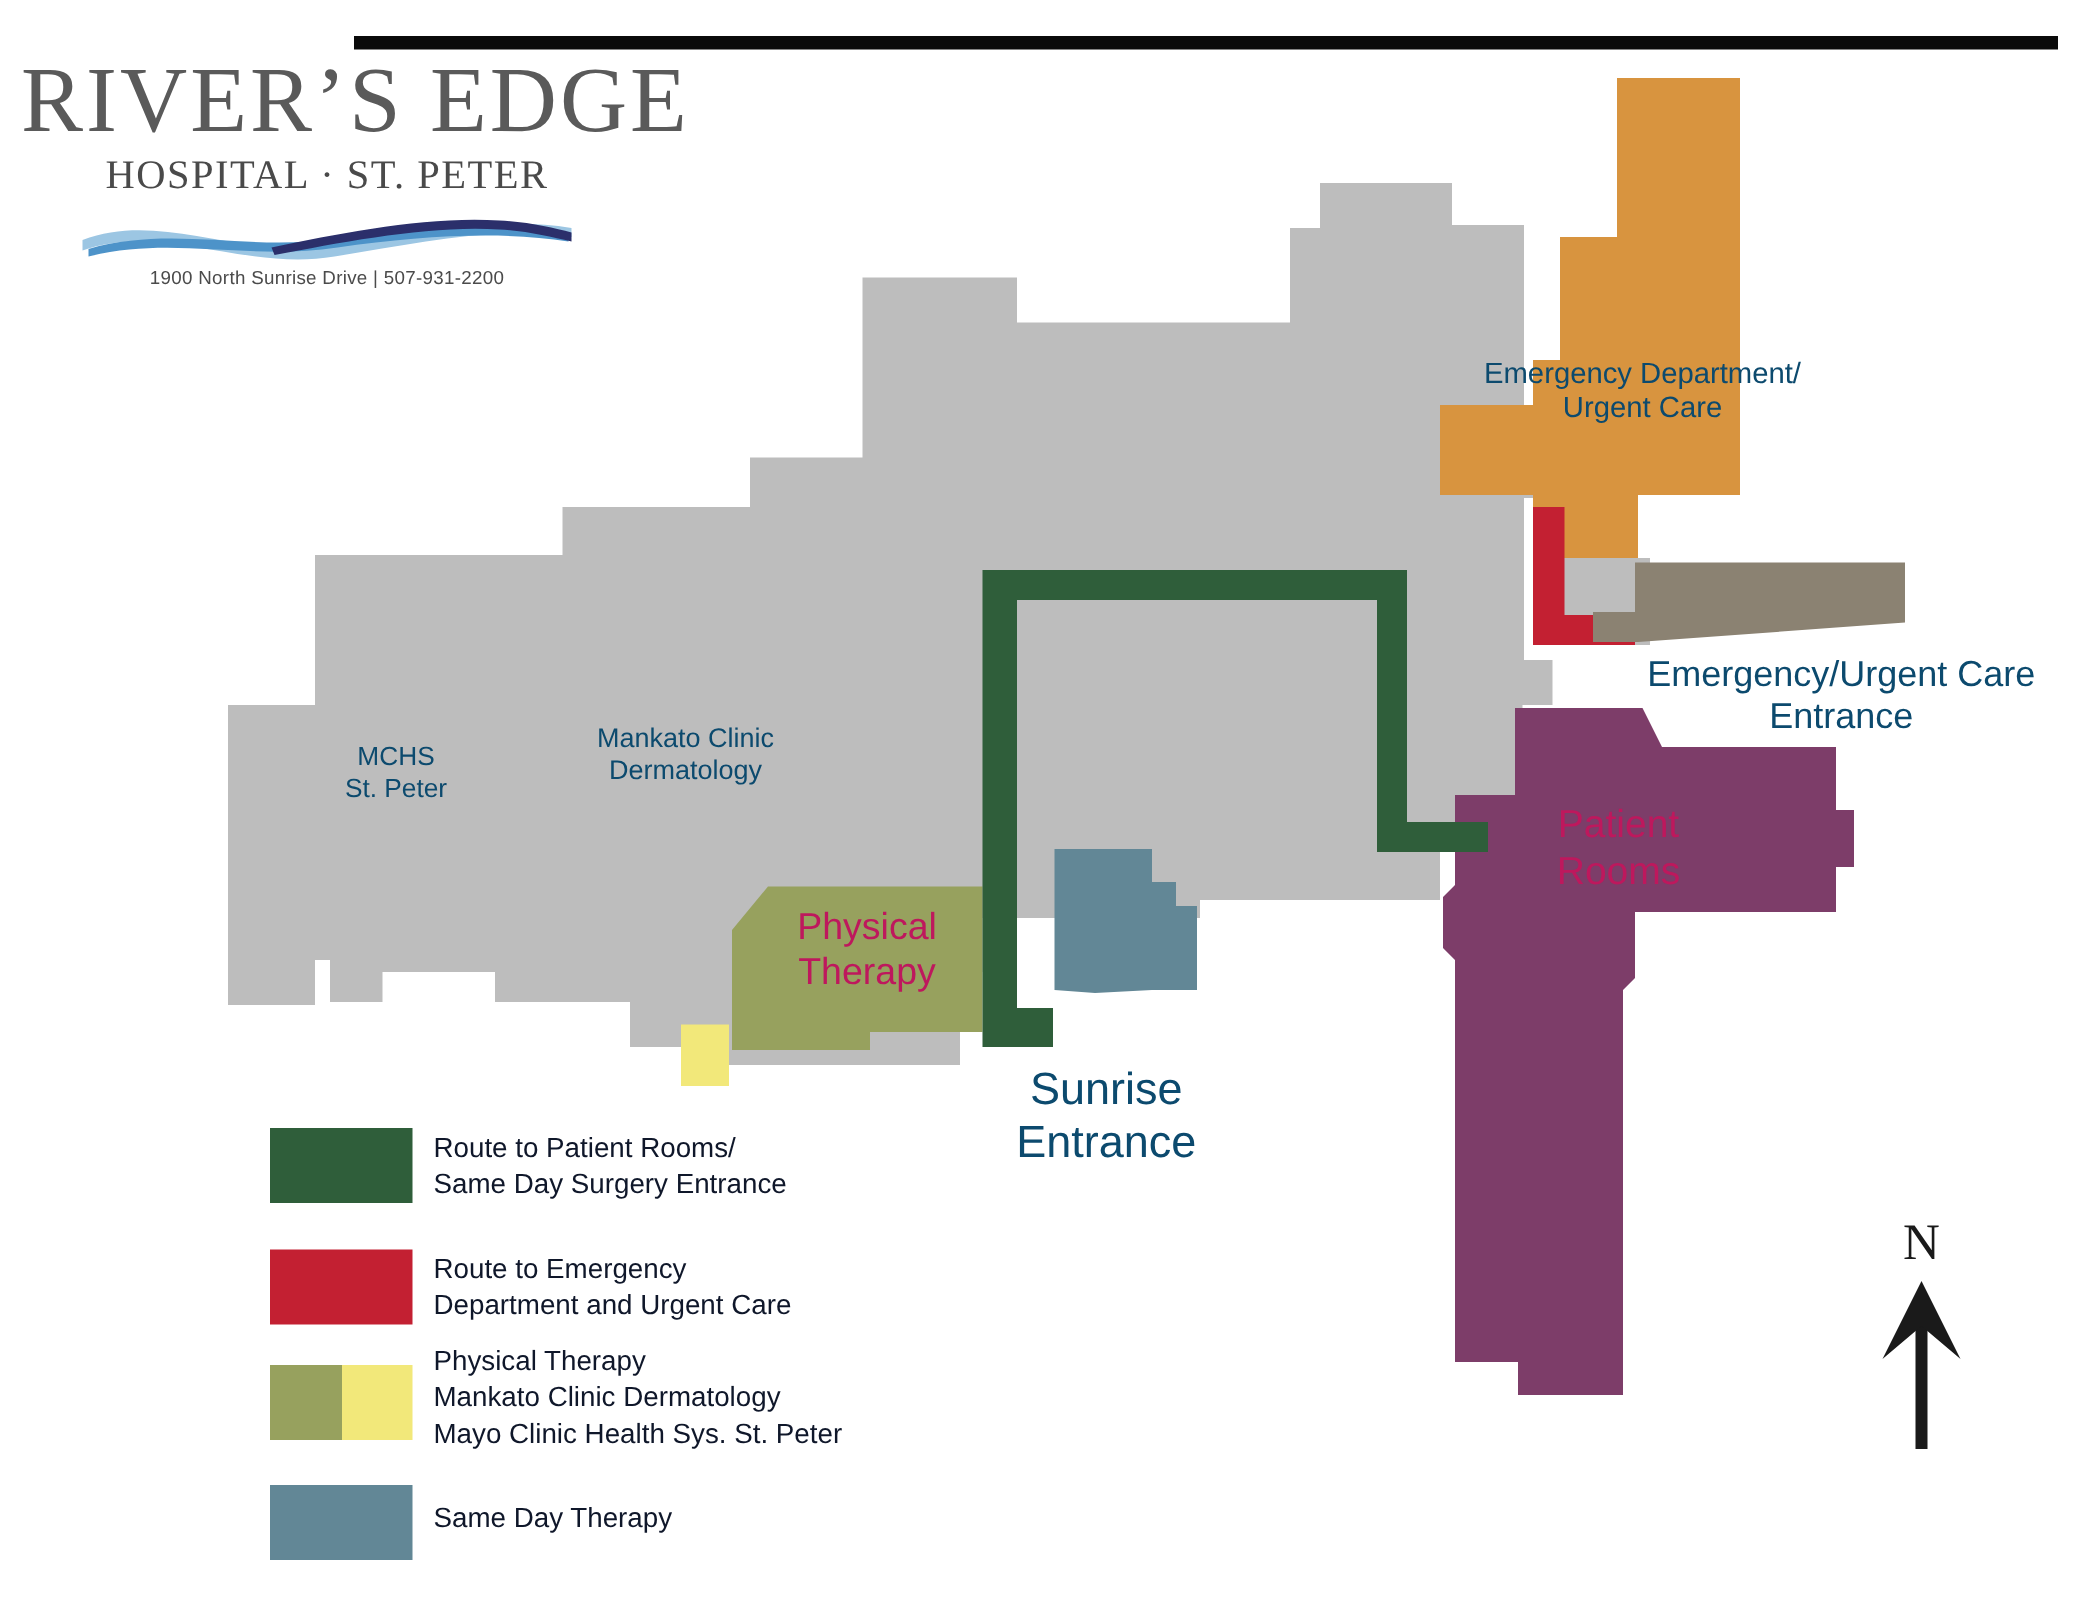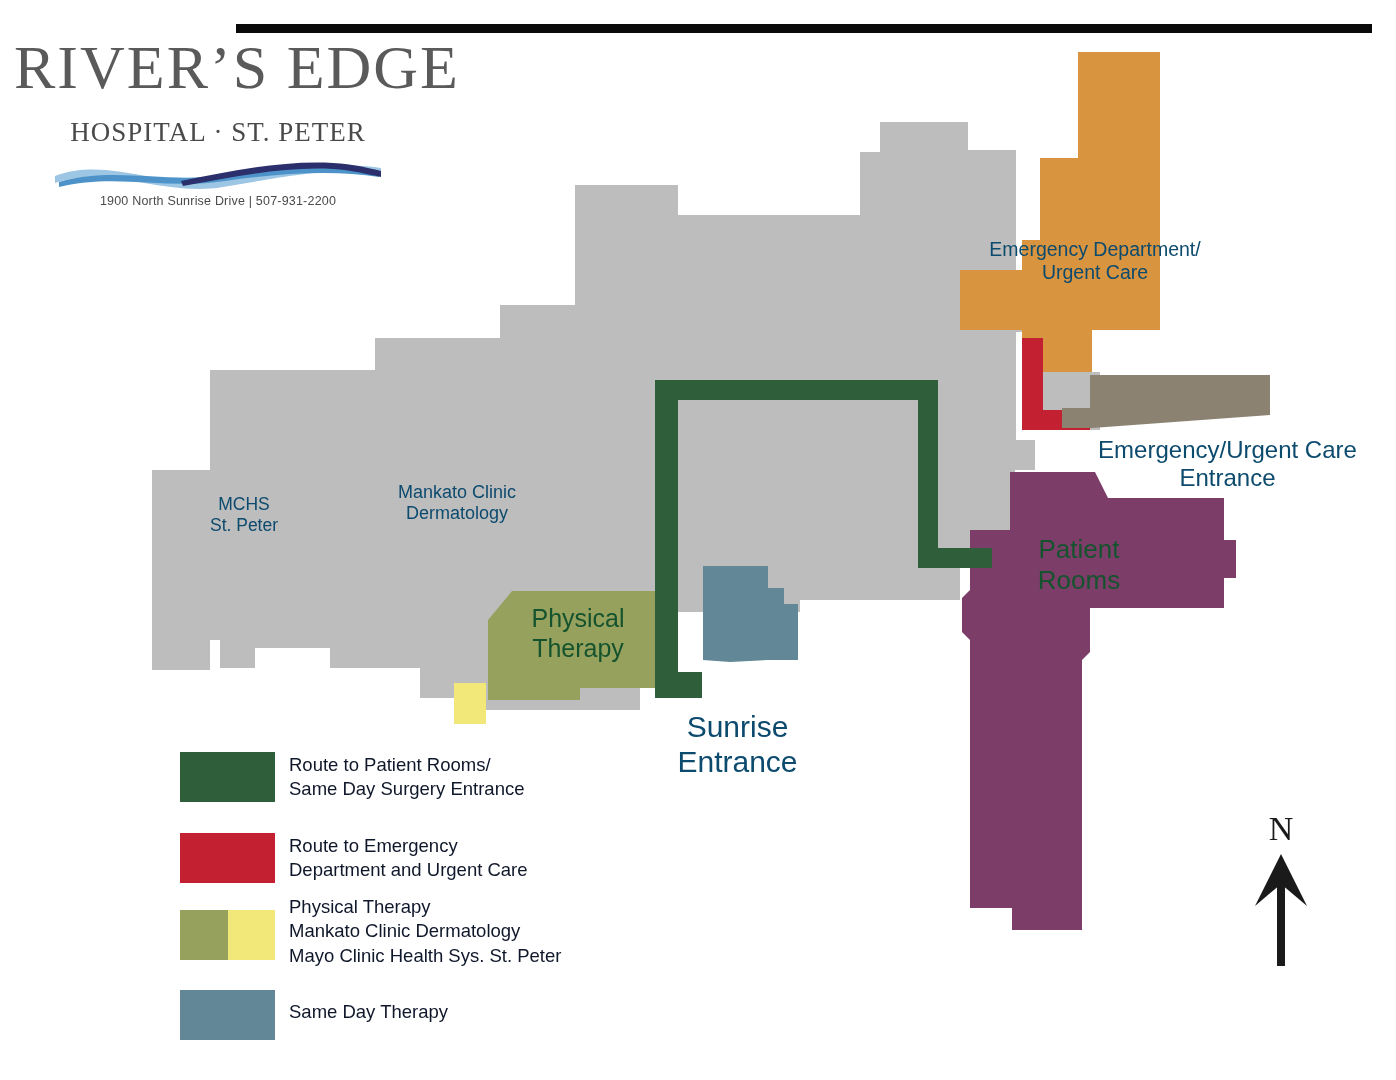--- a/index.html
+++ b/index.html
@@ -39,21 +39,21 @@
     letter-spacing: 2px;
     color: #5a5a5a;
     line-height: 1.02;
     white-space: nowrap;
   }
   #logo-subtitle {
     font-family: "Liberation Serif", serif;
     font-size: 27px;
     letter-spacing: 1px;
     color: #4a4a4a;
-    margin-top: 18px;
+    margin-top: 2px;
     white-space: nowrap;
   }
   #logo-wave {
     width: 330px;
     height: 44px;
     margin: 2px auto 0 auto;
     display: block;
   }
   #logo-address, #logo-web {
     font-family: "Liberation Sans", sans-serif;
@@ -74,32 +74,32 @@
 
   
   .map-label {
     position: absolute;
     color: #0c4a6e;
     font-family: "Liberation Sans", sans-serif;
     text-align: center;
     line-height: 1.18;
     white-space: pre-line;
   }
-  .map-label.light { color: #14532d; }
+  .map-label.light { color: #be185d; }
 
   #label-emergency-dept {
     left: 925px; top: 238px; width: 340px;
     font-size: 19.5px;
   }
   #label-emergency-entrance {
     left: 1060px; top: 436px; width: 335px;
     font-size: 24px;
   }
   #label-mchs {
-    left: 170px; top: 494px; width: 148px;
+    left: 190px; top: 494px; width: 148px;
     font-size: 17.5px;
   }
   #label-mankato {
     left: 362px; top: 482px; width: 190px;
     font-size: 18px;
   }
   #label-patient-rooms {
     left: 980px; top: 534px; width: 198px;
     font-size: 26px;
   }

